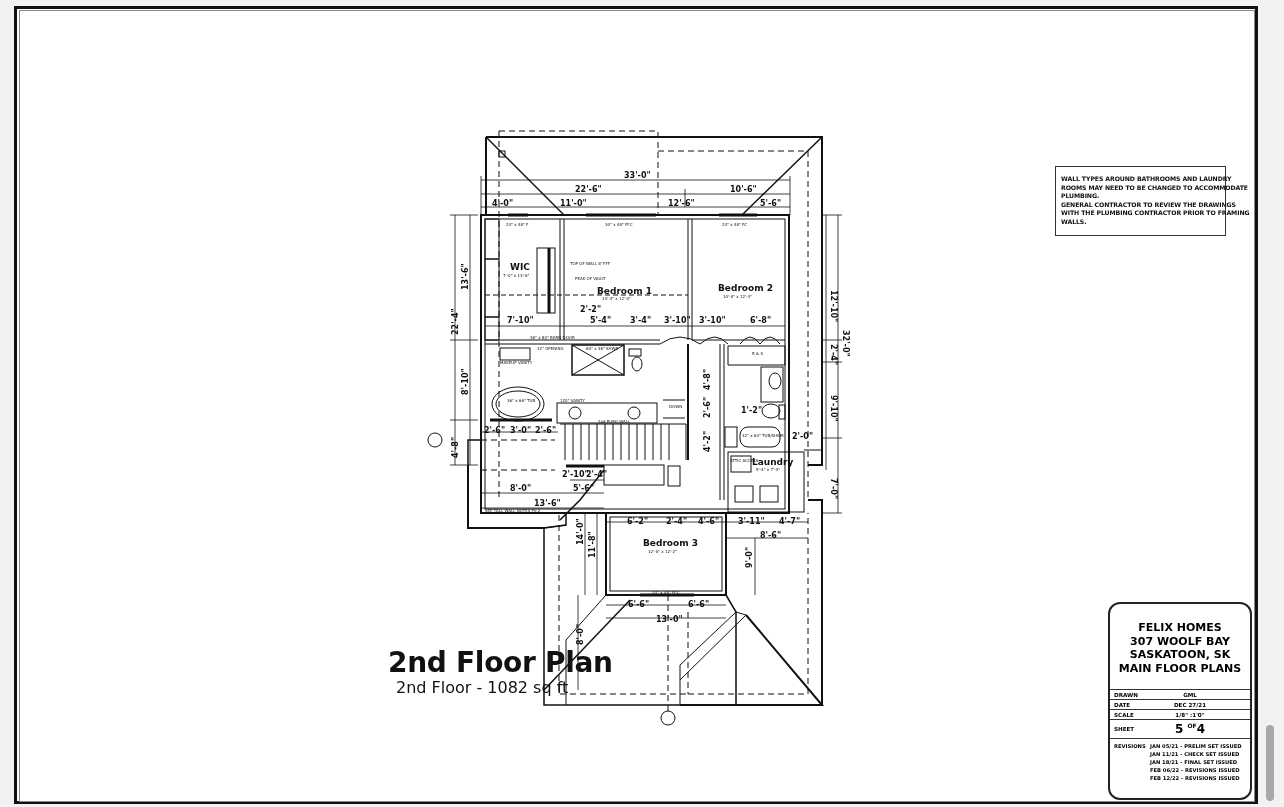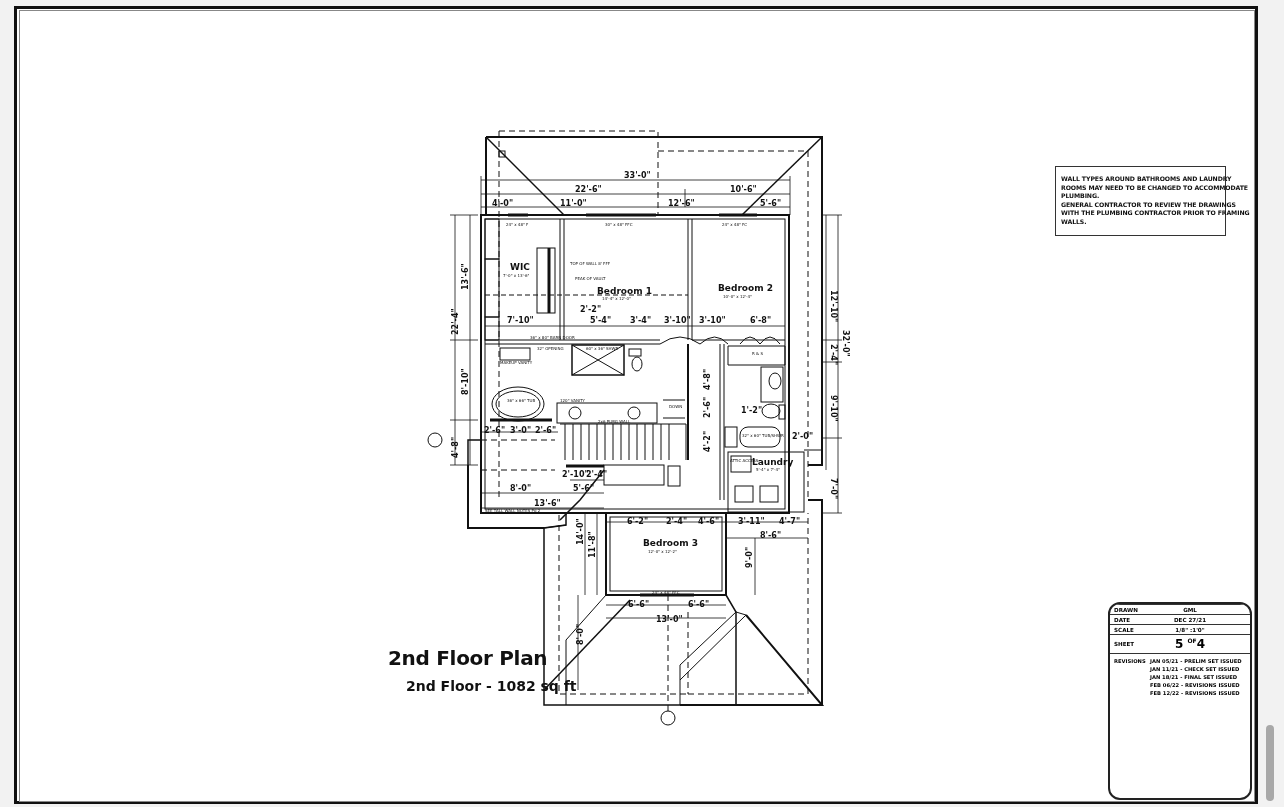--- a/index.html
+++ b/index.html
@@ -12,22 +12,22 @@
   .titleblock{position:absolute;left:1108px;top:602px;width:144px;height:198px;border:2px solid #222;border-radius:12px;box-sizing:border-box;overflow:hidden;background:#fff;}
   .tb-head{text-align:center;font-size:11px;font-weight:bold;line-height:13.5px;padding-top:17px;height:68px;}
   .tb-row{display:flex;border-top:1px solid #333;font-size:5.6px;font-weight:bold;height:9px;align-items:center;padding-left:4px;}
   .tb-row .k{width:36px;}
   .tb-row .v{flex:1;text-align:center;padding-right:20px;}
   .tb-sheet{height:18px;}
   .tb-sheet .v{font-size:12px;}
   .tb-sheet .v small{font-size:6px;vertical-align:super;}
   .tb-rev{border-top:1px solid #333;display:flex;padding:3px 4px;font-size:5.2px;font-weight:bold;line-height:8px;}
   .tb-rev .k{width:36px;}
-  .plan-title{position:absolute;left:388px;top:646px;font-size:20px;font-weight:bold;letter-spacing:-0.3px;color:#111;}
-  .plan-sub{position:absolute;left:406px;top:678px;font-size:14px;font-weight:bold;color:#111;}
+  .plan-title{position:absolute;left:388px;top:646px;font-size:28px;font-weight:bold;letter-spacing:-0.3px;color:#111;}
+  .plan-sub{position:absolute;left:396px;top:678px;font-size:16px;font-weight:normal;color:#111;}
   svg.plan{position:absolute;left:0;top:0;}
   .dim{font-family:"DejaVu Sans",sans-serif;font-size:8px;font-weight:bold;fill:#111;}
   .lbl{font-family:"DejaVu Sans",sans-serif;font-size:9px;font-weight:bold;fill:#111;}
   .sml{font-family:"DejaVu Sans",sans-serif;font-size:4px;fill:#111;}
 </style>
 </head>
 <body>
 
 <div class="page"></div>
 <div class="page-inner"></div>
@@ -249,20 +249,26 @@
   <div>PLUMBING.</div>
   <div>GENERAL CONTRACTOR TO REVIEW THE DRAWINGS</div>
   <div>WITH THE PLUMBING CONTRACTOR PRIOR TO FRAMING</div>
   <div>WALLS.</div>
 </div>
 
 <div class="plan-title">2nd Floor Plan</div>
 <div class="plan-sub">2nd Floor - 1082 sq ft</div>
 
 <div class="titleblock">
+  <div class="tb-head">
+    <div>FELIX HOMES</div>
+    <div>307 WOOLF BAY</div>
+    <div>SASKATOON, SK</div>
+    <div>MAIN FLOOR PLANS</div>
+  </div>
   <div class="tb-row">
     <span class="k">DRAWN</span>
     <span class="v">GML</span>
   </div>
   <div class="tb-row">
     <span class="k">DATE</span>
     <span class="v">DEC 27/21</span>
   </div>
   <div class="tb-row">
     <span class="k">SCALE</span>

